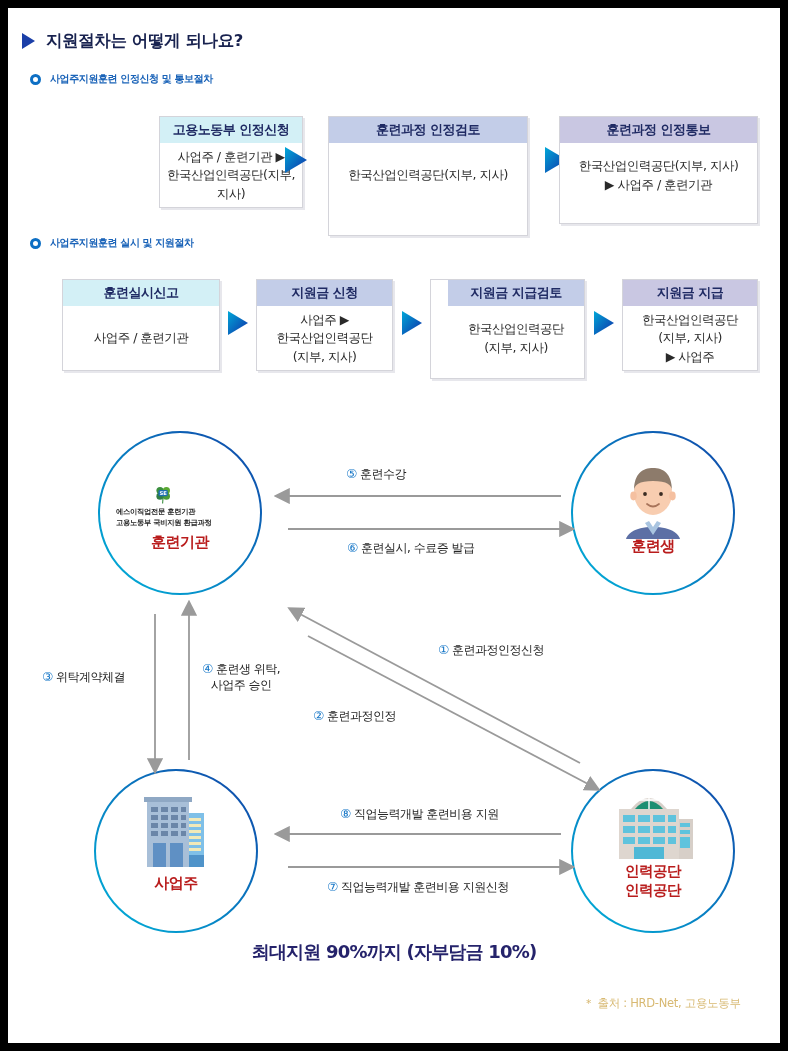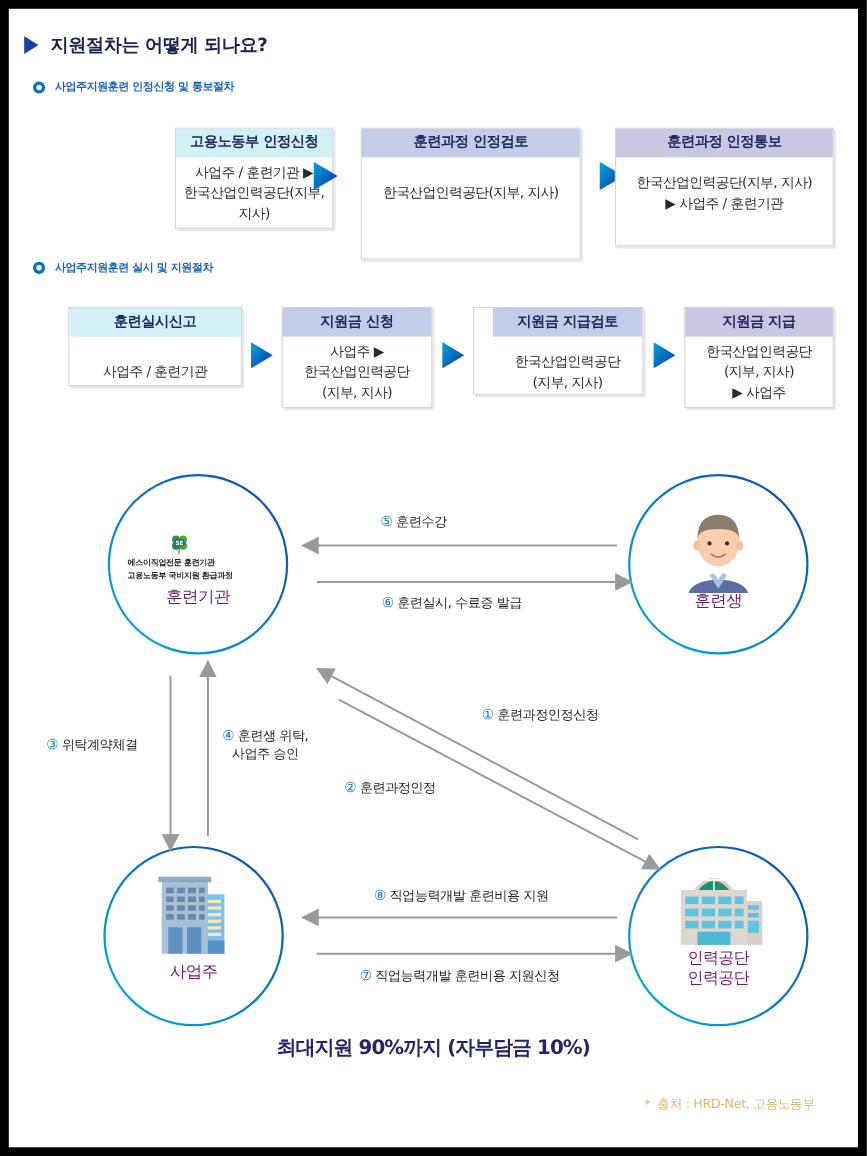--- a/index.html
+++ b/index.html
@@ -38,21 +38,21 @@
             text-align:center;font-size:12.5px;color:#2a2a2a;line-height:1.45;
             letter-spacing:-0.5px;padding:0 4px;}
 
   
   .gtri{position:absolute;width:0;height:0;}
   .gtri svg{display:block;}
 
   
   .circ{position:absolute;border-radius:50%;background:#fff;box-sizing:border-box;}
   .circ .cap{position:absolute;left:0;right:0;text-align:center;
-             font-size:15px;font-weight:normal;color:#701a75;letter-spacing:-0.5px;}
+             font-size:15px;font-weight:bold;color:#b91c1c;letter-spacing:-0.5px;}
   .circ .cap.two{line-height:1.18;font-size:14.5px;}
 
   
   .selogo{position:absolute;display:flex;align-items:center;gap:3px;flex-direction:column;}
   .selogo .lines{display:flex;flex-direction:column;gap:1px;}
   .selogo .l1{font-size:7.3px;font-weight:bold;color:#232323;letter-spacing:-0.3px;white-space:nowrap;}
   .selogo .l2{font-size:7.3px;font-weight:bold;color:#232323;letter-spacing:-0.3px;white-space:nowrap;}
   .alabel{position:absolute;font-size:12px;color:#242424;letter-spacing:-0.5px;
           white-space:nowrap;line-height:1.3;}
   .num{color:#1878c8;font-size:12.5px;}
@@ -107,21 +107,21 @@
     <div class="hd pu">훈련과정 인정통보</div>
     <div class="bd" style="height:65px;white-space:pre-line;">한국산업인력공단(지부, 지사)
 ▶ 사업주 / 훈련기관</div>
   </div>
 
   <div class="h2row b">
     <div class="ring"></div>
     <div class="h2txt">사업주지원훈련 실시 및 지원절차</div>
   </div>
 
-  <div class="fbox" style="left:54px;top:271px;width:158px;height:72px;">
+  <div class="fbox" style="left:54px;top:271px;width:158px;height:92px;">
     <div class="hd cy">훈련실시신고</div>
     <div class="bd" style="height:65px;white-space:pre-line;">사업주 / 훈련기관</div>
   </div>
   <div class="gtri" style="left:220px;top:303px;">
     <svg width="20" height="24" viewBox="0 0 20 24">
         <polygon points="0,0 20,12 0,24" fill="url(#g1)"></polygon>
       </svg>
   </div>
 
   <div class="fbox" style="left:248px;top:271px;width:137px;height:92px;">
@@ -129,21 +129,21 @@
     <div class="bd" style="height:65px;white-space:pre-line;">사업주 ▶
 한국산업인력공단
 (지부, 지사)</div>
   </div>
   <div class="gtri" style="left:394px;top:303px;">
     <svg width="20" height="24" viewBox="0 0 20 24">
         <polygon points="0,0 20,12 0,24" fill="url(#g1)"></polygon>
       </svg>
   </div>
 
-  <div class="fbox" style="left:422px;top:271px;width:155px;height:80px;padding-left:17px;">
+  <div class="fbox" style="left:422px;top:271px;width:155px;height:100px;padding-left:17px;">
     <div class="hd bl">지원금 지급검토</div>
     <div class="bd" style="height:65px;white-space:pre-line;">한국산업인력공단
 (지부, 지사)</div>
   </div>
   <div class="gtri" style="left:586px;top:303px;">
     <svg width="20" height="24" viewBox="0 0 20 24">
         <polygon points="0,0 20,12 0,24" fill="url(#g1)"></polygon>
       </svg>
   </div>
 

